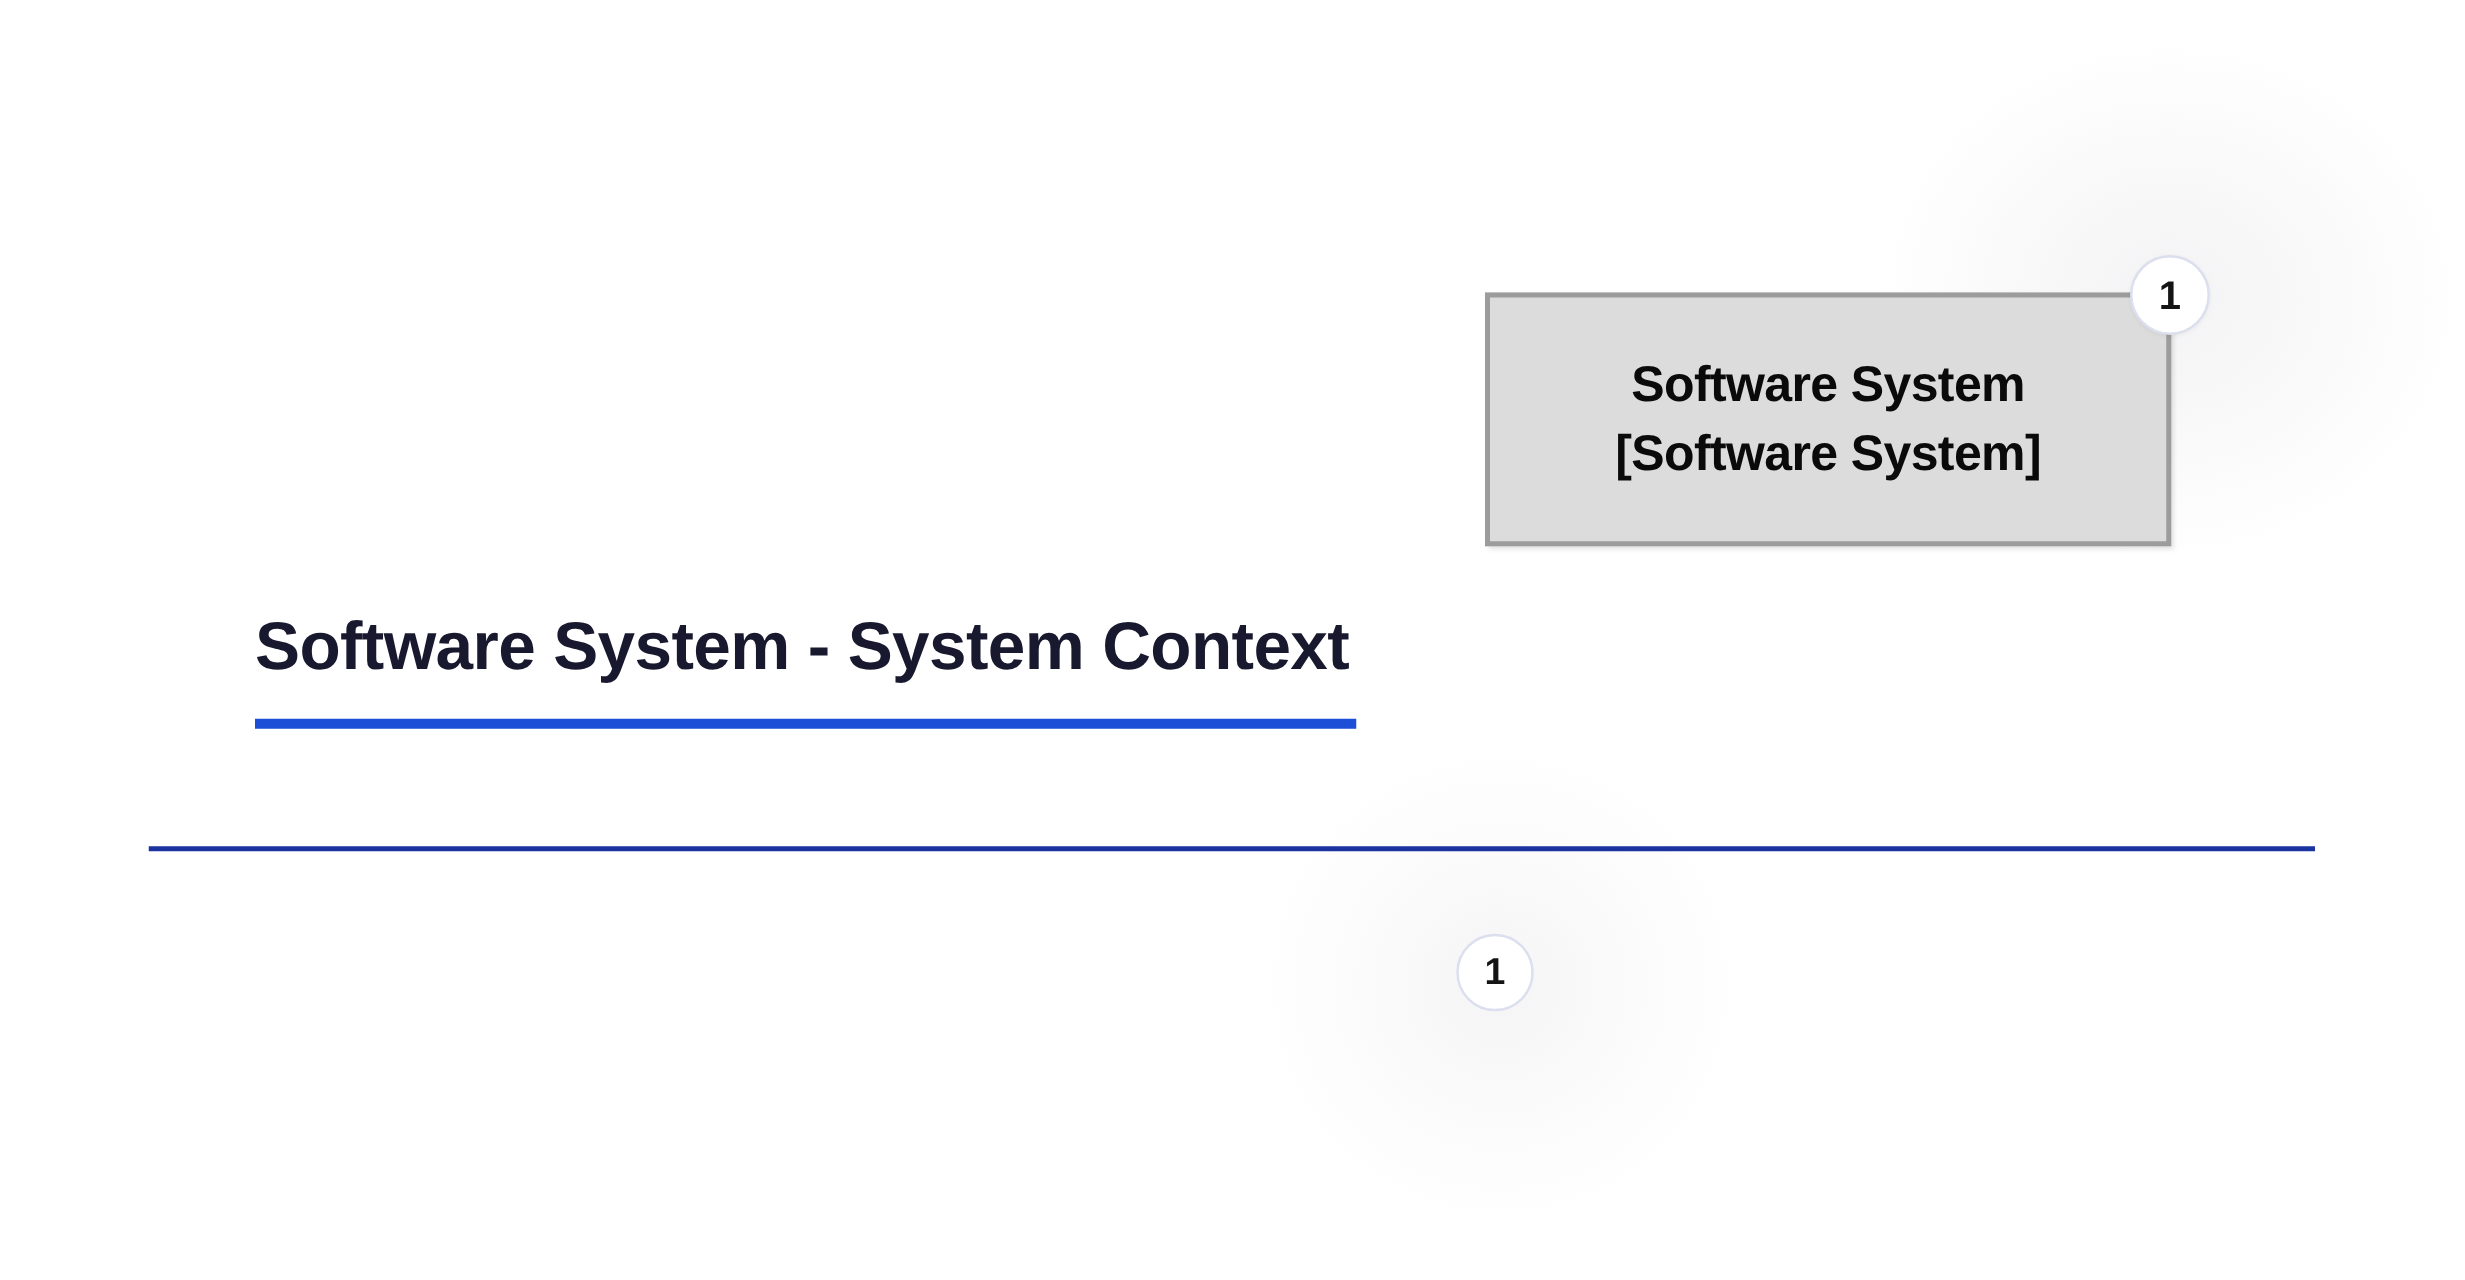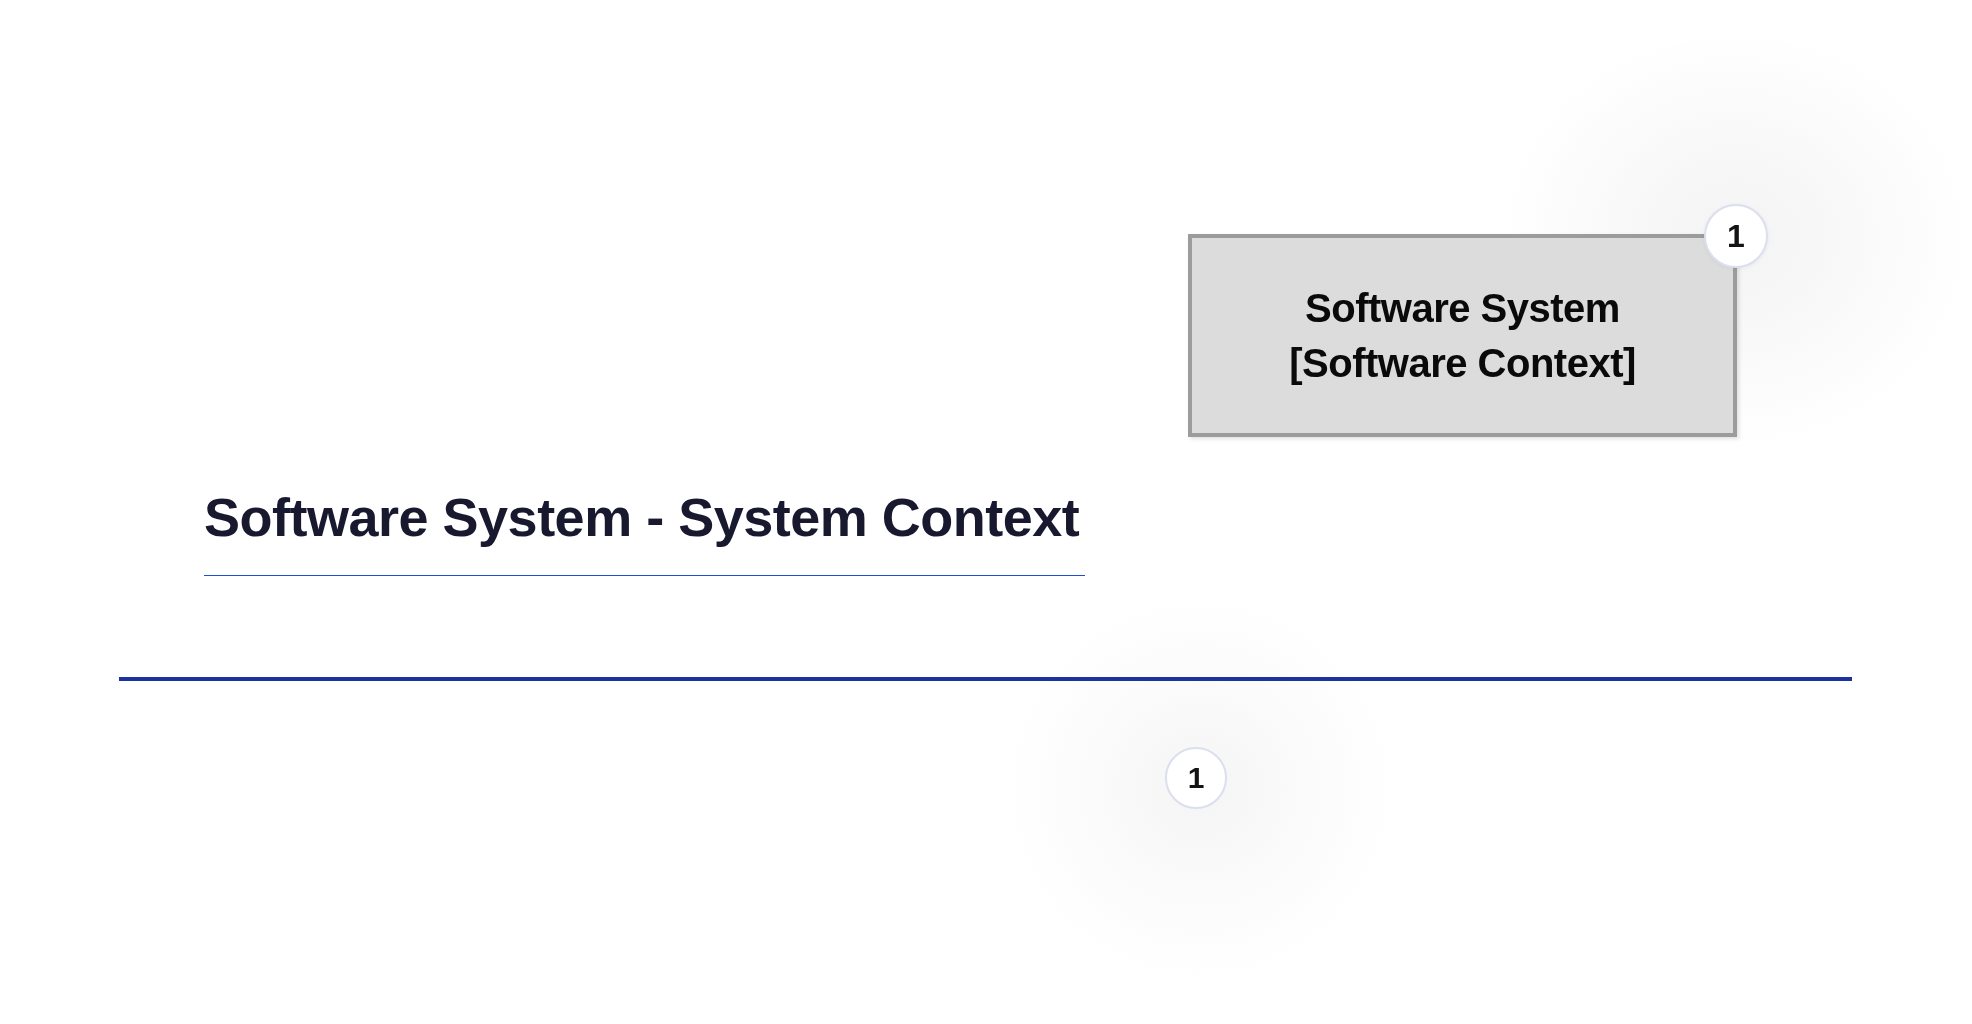--- a/index.html
+++ b/index.html
@@ -87,21 +87,21 @@
   .page-title {
     position: absolute;
     left: 204px; top: 484px;
     margin: 0;
     font-size: 54px;
     line-height: 67px;
     font-weight: bold;
     letter-spacing: -0.5px;
     color: #18182f;
     padding: 0 6px 24px 0;
-    border-bottom: 1px solid #1d4ed8;
+    border-bottom: 8px solid #1d4ed8;
     white-space: nowrap;
     z-index: 1;
     text-align: right;
   }
 
   
   .divider {
     position: absolute;
     left: 119px; top: 677px;
     width: 1733px; height: 4px;
@@ -134,21 +134,21 @@
 </head>
 <body>
 
 <div class="canvas">
 
   <div class="glow glow-node"></div>
   <div class="glow glow-legend"></div>
 
   <div class="system-node">
     <div class="node-name">Software System</div>
-    <div class="node-type">[Software Context]</div>
+    <div class="node-type">[Software System]</div>
   </div>
 
   <div class="badge node-badge">1</div>
 
   <h1 class="page-title">Software System - System Context</h1>
 
   <div class="divider"></div>
 
   <div class="legend-row">
     <div class="badge legend-badge">1</div>

